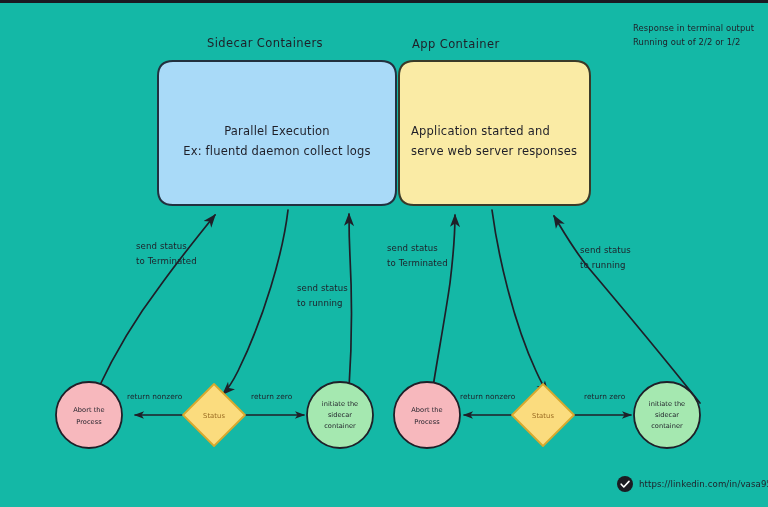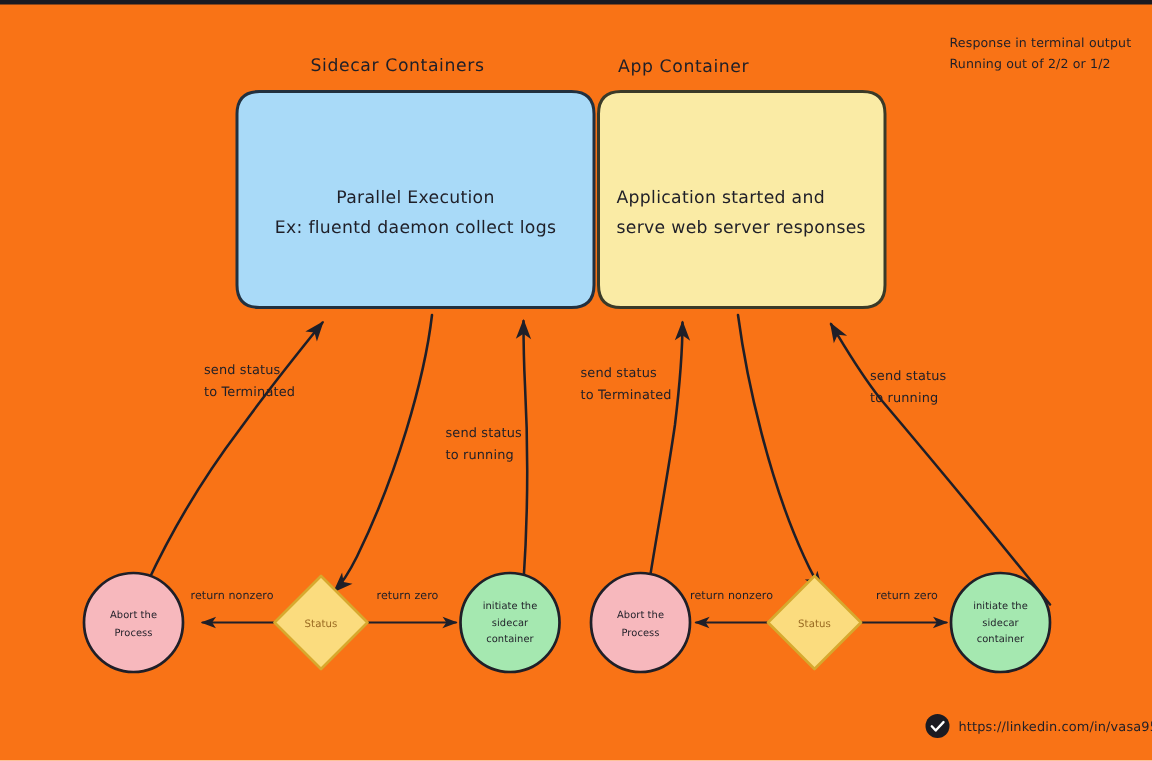--- a/index.html
+++ b/index.html
@@ -4,21 +4,21 @@
 <style>
   html, body {
     margin: 0;
     padding: 0;
     background: #ffffff;
   }
   #canvas {
     position: relative;
     width: 768px;
     height: 507px;
-    background: #f97316;
+    background: #14b8a6;
     border-top: 3px solid #1a1a22;
     box-sizing: border-box;
     overflow: hidden;
     font-family: "DejaVu Sans", sans-serif;
   }
   #diagram {
     position: absolute;
     left: 0;
     top: 0;
     width: 768px;

